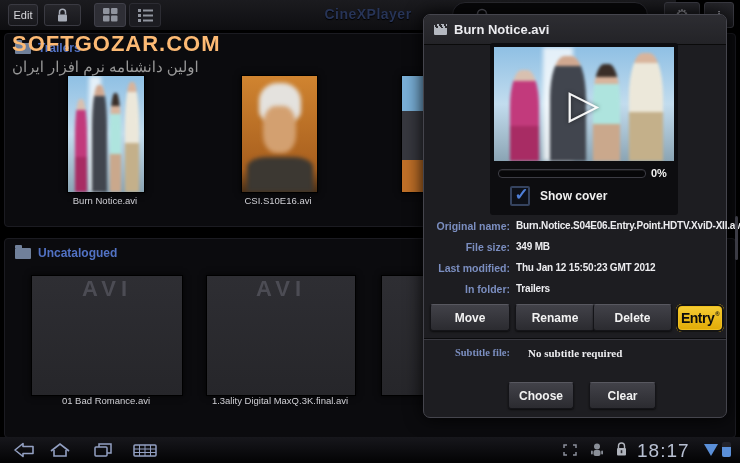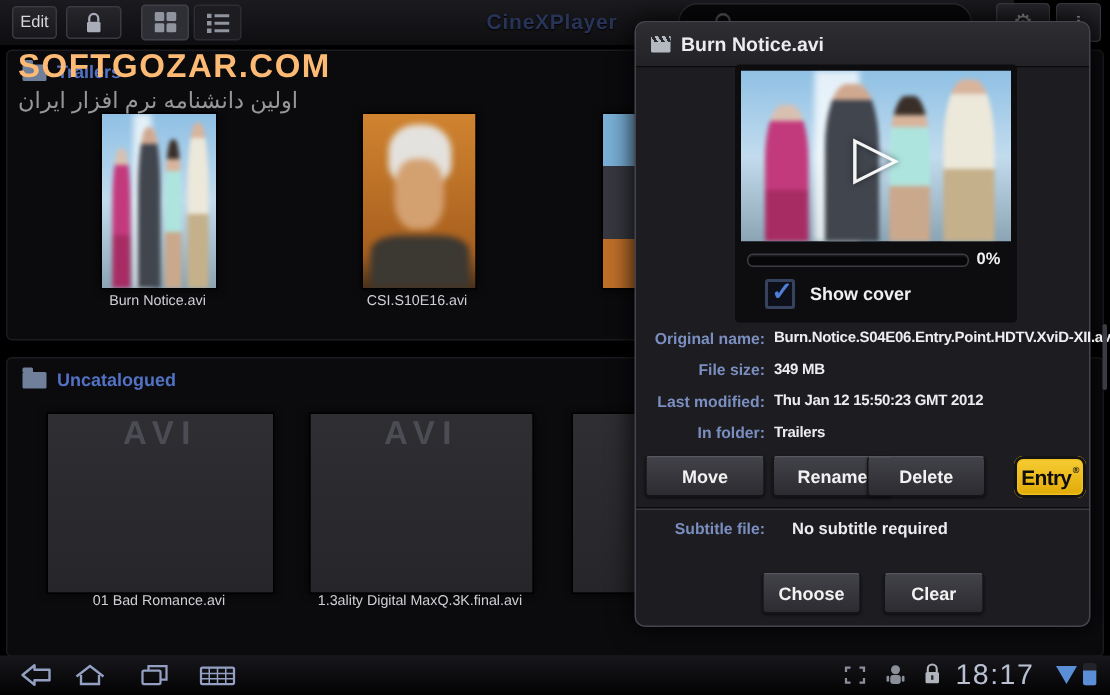--- a/index.html
+++ b/index.html
@@ -266,31 +266,31 @@
     <span class="meta-label">In folder:</span>
     <span class="meta-value">Trailers</span>
   </div>
 
   <div class="dlg-btn" style="left:6px;top:289px;width:80px;">
       <span>Move</span>
     </div>
   <div class="dlg-btn" style="left:91px;top:289px;width:80px;">
       <span>Rename</span>
     </div>
-  <div class="dlg-btn" style="left:154px;top:289px;width:79px;">
+  <div class="dlg-btn" style="left:169px;top:289px;width:79px;">
       <span>Delete</span>
     </div>
   <div id="imdb-btn">
     <span>Entry</span>
       <span id="imdb-reg">®</span>
   </div>
 
   <div id="dlg-divider"></div>
 
-  <div class="meta-row" style="top:332px;">
+  <div class="meta-row" style="top:332px;font-family:Liberation Serif, serif;">
     <span class="meta-label">Subtitle file:</span>
     <span class="meta-value" style="font-size:11px;letter-spacing:0;padding-left:12px;">No subtitle required</span>
   </div>
   <div class="dlg-btn" style="left:84px;top:367px;width:66px;">
       <span>Choose</span>
     </div>
   <div class="dlg-btn" style="left:165px;top:367px;width:67px;">
       <span>Clear</span>
     </div>
 </div>

